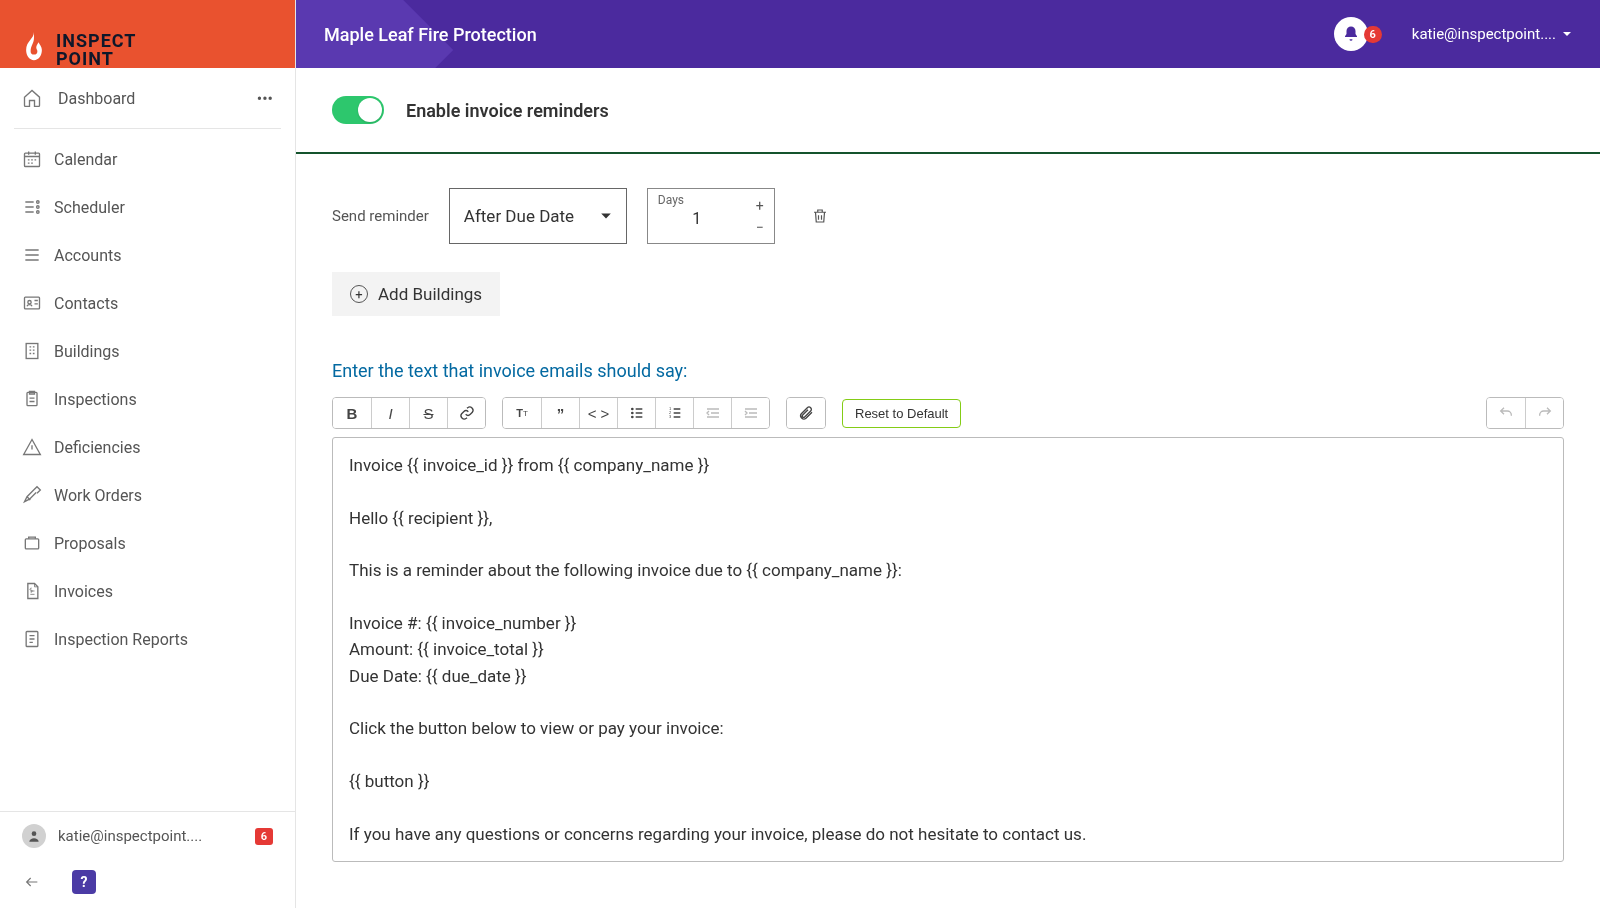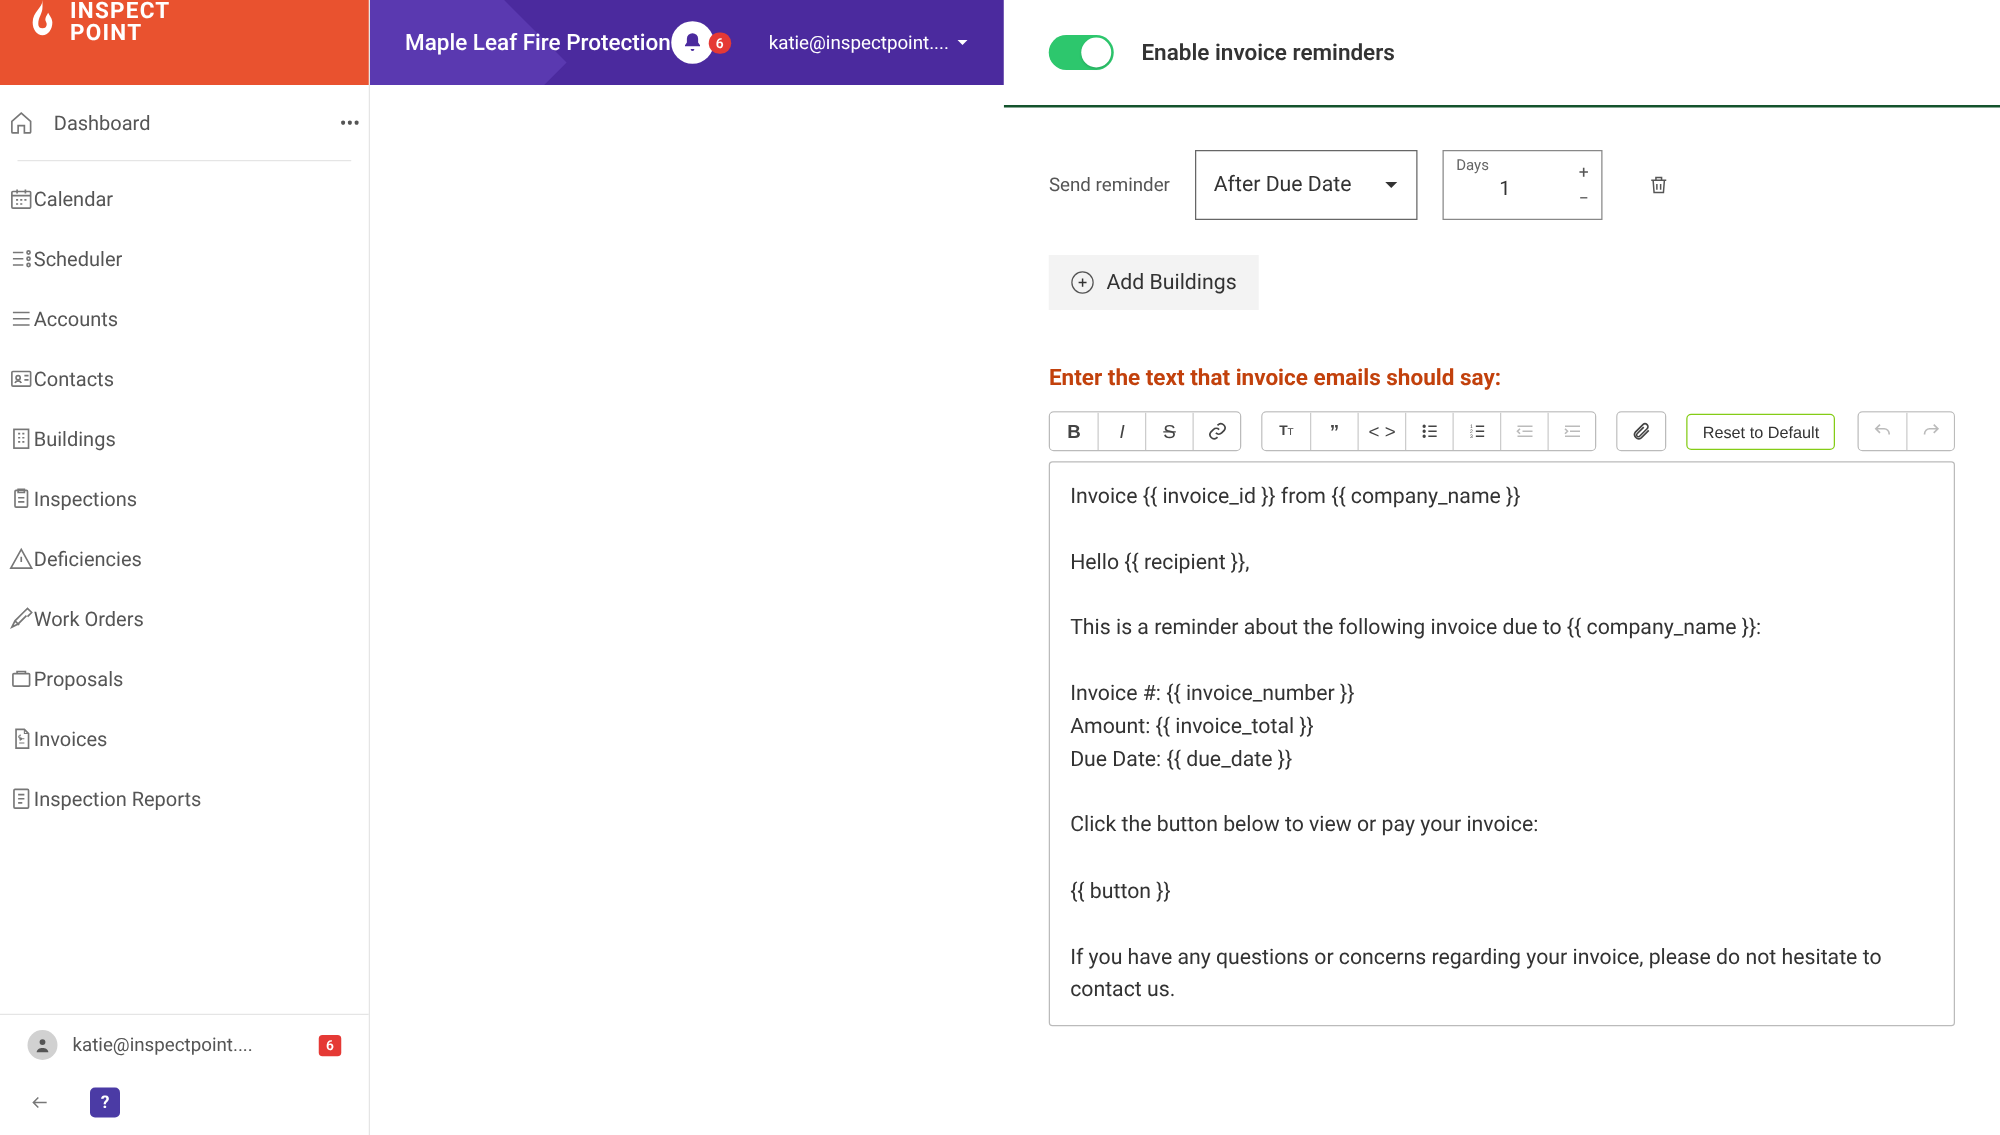--- a/index.html
+++ b/index.html
@@ -1,42 +1,42 @@
 <!DOCTYPE html>
 <html><head>
 <meta charset="utf-8">
 <style>
   * { box-sizing: border-box; margin: 0; padding: 0; }
   body { font-family: -apple-system, BlinkMacSystemFont, "Segoe UI", Roboto, sans-serif; font-size: 14px; color: #333; overflow: hidden; }
   .app { display: flex; height: 100vh; width: 100vw; }
   
   
   .sidebar { width: 296px; background: #fff; border-right: 1px solid #e5e5e5; display: flex; flex-direction: column; }
-  .sidebar-header { height: 68px; background: #e9522f; display: flex; align-items: flex-start; padding: 0 20px; color: #ffffff; }
+  .sidebar-header { height: 68px; background: #e9522f; display: flex; align-items: flex-end; padding: 0 20px; color: #0f172a; }
   .logo { display: flex; align-items: center; gap: 8px; }
   .logo-flame { width: 28px; height: 36px; }
   .logo-text { font-size: 18px; font-weight: 700; letter-spacing: 1px; line-height: 1; }
   .sidebar-nav { flex: 1; overflow-y: auto; padding-top: 6px; }
   .nav-section-divider { border: none; border-top: 1px solid #e5e5e5; margin: 6px 14px; }
-  .nav-item { display: flex; align-items: center; gap: 0; padding: 14px 7px; color: #555; cursor: pointer; font-size: 16px; }
+  .nav-item { display: flex; align-items: center; gap: 12px; padding: 14px 22px; color: #555; cursor: pointer; font-size: 16px; }
   .nav-item .icon { width: 20px; height: 20px; flex-shrink: 0; color: #777; }
   .nav-item.dashboard { justify-content: space-between; }
   .nav-item.dashboard .left { display: flex; align-items: center; gap: 16px; }
   .nav-item .dots { color: #555; }
   .sidebar-footer { border-top: 1px solid #e5e5e5; }
   .user-row { display: flex; align-items: center; gap: 12px; padding: 12px 22px; }
   .avatar-sm { width: 24px; height: 24px; border-radius: 50%; background: #d1d1d1; display: flex; align-items: center; justify-content: center; color: #555; }
   .user-row .email { flex: 1; font-size: 15px; color: #555; overflow: hidden; text-overflow: ellipsis; white-space: nowrap; }
   .badge-red { background: #e53935; color: #fff; font-size: 11px; padding: 2px 6px; border-radius: 3px; font-weight: 600; }
   .sidebar-bottom { display: flex; align-items: center; gap: 30px; padding: 10px 22px 14px; }
   .collapse-btn { color: #777; cursor: pointer; }
   .help-btn { background: #4b3ba5; color: #fff; width: 24px; height: 24px; border-radius: 4px; display: flex; align-items: center; justify-content: center; font-weight: 700; cursor: pointer; }
   
   
-  .main { flex: 1; display: flex; background: #fff; }
+  .main { flex: 1; display: flex; flex-direction: column; background: #fff; }
   .topbar { height: 68px; background: #4b2a9e; display: flex; align-items: center; padding: 0 28px; color: #fff; position: relative; overflow: hidden; }
   .topbar::before { content: ""; position: absolute; left: -60px; top: -40px; width: 180px; height: 180px; background: #5a39b0; transform: rotate(45deg); z-index: 0; }
   .topbar-title { font-size: 18px; font-weight: 500; position: relative; z-index: 1; }
   .topbar-right { margin-left: auto; display: flex; align-items: center; gap: 30px; position: relative; z-index: 1; }
   .bell-wrap { position: relative; display: flex; align-items: center; }
   .bell-circle { width: 34px; height: 34px; border-radius: 50%; background: #fff; display: flex; align-items: center; justify-content: center; }
   .bell-circle svg { color: #4b2a9e; }
   .notif-badge { background: #e53935; color: #fff; font-size: 11px; padding: 2px 6px; border-radius: 10px; margin-left: -4px; font-weight: 600; }
   .user-menu { display: flex; align-items: center; gap: 6px; cursor: pointer; font-size: 15px; }
   
@@ -53,21 +53,21 @@
   .select-box { border: 1px solid #666; height: 56px; min-width: 178px; display: flex; align-items: center; justify-content: space-between; padding: 0 14px; font-size: 17px; cursor: pointer; }
   .days-box { border: 1px solid #888; height: 56px; width: 128px; display: flex; align-items: stretch; position: relative; text-align: center; }
   .days-box .label { position: absolute; top: 4px; left: 10px; font-size: 12px; color: #666; }
   .days-box .value { flex: 1; padding: 20px 10px 4px; font-size: 16px; }
   .days-box .spinner { display: flex; flex-direction: column; justify-content: space-around; padding: 6px 10px; color: #555; font-size: 14px; line-height: 1; }
   .days-box .spin-btn { cursor: pointer; }
   .trash { color: #555; cursor: pointer; margin-left: 16px; }
   .add-reminder { display: inline-flex; align-items: center; gap: 10px; padding: 12px 18px; background: #f3f3f3; font-size: 17px; color: #333; cursor: pointer; margin-top: 6px; }
   .add-reminder .plus { border: 1.5px solid #555; border-radius: 50%; width: 18px; height: 18px; display: flex; align-items: center; justify-content: center; font-size: 13px; line-height: 1; }
   
-  .editor-label { font-size: 18px; margin-top: 44px; margin-bottom: 16px; color: #c2410c; font-weight: bold; }
+  .editor-label { font-size: 18px; margin-top: 44px; margin-bottom: 16px; color: #0369a1; }
   .toolbar { display: flex; gap: 16px; align-items: center; margin-bottom: 8px; }
   .tb-group { display: flex; border: 1px solid #bbb; border-radius: 4px; overflow: hidden; }
   .tb-btn { width: 38px; height: 30px; display: flex; align-items: center; justify-content: center; border: none; background: #fff; color: #444; cursor: pointer; font-size: 15px; }
   .tb-btn + .tb-btn { border-left: 1px solid #ccc; }
   .tb-btn.disabled { color: #bbb; }
   .reset-btn { border: 1px solid #84cc16; border-radius: 4px; background: #fff; padding: 6px 12px; font-size: 13px; cursor: pointer; color: #333; }
   .toolbar-right { margin-left: auto; }
   .editor { border: 1px solid #bbb; border-radius: 3px; padding: 14px 16px; font-size: 17px; line-height: 1.55; min-height: 300px; white-space: pre-wrap; }
   
   svg { display: block; }

